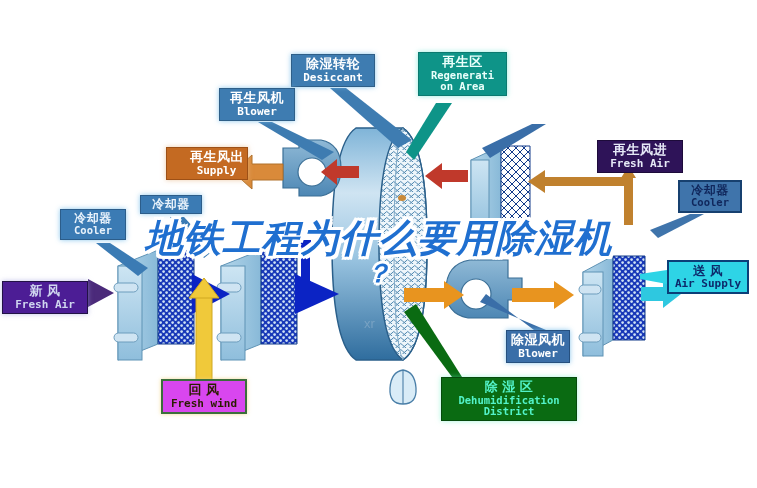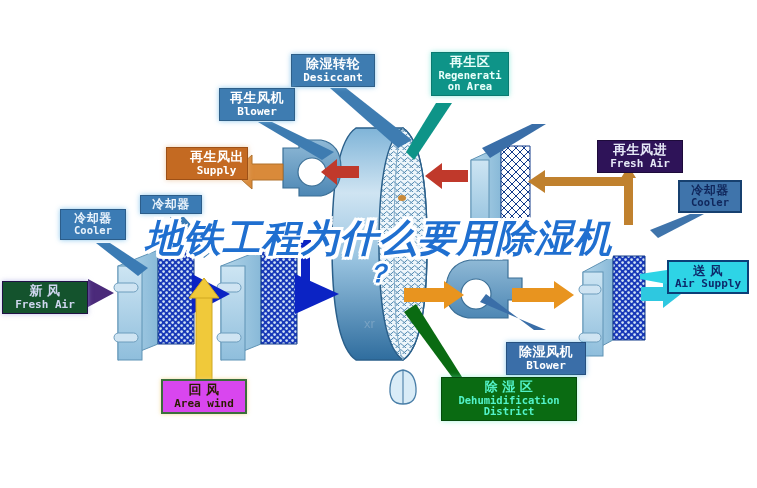--- a/index.html
+++ b/index.html
@@ -15,21 +15,21 @@
   .lbl .en{display:block;font-family:"DejaVu Sans Mono","Liberation Mono",monospace;font-weight:bold;}
 
   .lbl-blue{background:#3e7cb1;color:#ffffff;border:1px solid #2f5f88;
             box-shadow:0 0 5px rgba(120,190,235,.85);}
   .lbl-blue2{background:#3b7bb4;color:#e8f2fb;border:1px solid #2c5d8a;
             box-shadow:0 0 5px rgba(120,190,235,.85);}
   .lbl-orange{background:#c46a22;color:#ffffff;border:1px solid #9d5016;
             box-shadow:0 0 5px rgba(230,180,130,.7);}
   .lbl-teal{background:#0e9488;color:#eafffb;border:1px solid #0b7a70;
             box-shadow:0 0 5px rgba(120,230,215,.8);}
-  .lbl-purple{background:#14532d;color:#cfd6ef;border:1px solid #221246;
+  .lbl-purple{background:#4c1d95;color:#cfd6ef;border:1px solid #221246;
             box-shadow:0 0 5px rgba(150,150,220,.6);}
   .lbl-darkblue{background:#3a6ea8;color:#ffffff;border:1px solid #26507f;
             box-shadow:0 0 5px rgba(120,190,235,.85);}
   .lbl-coolerR{background:#3f74ab;color:#10275c;border:2px solid #17406f;}
   .lbl-purple2{background:#2e1358;color:#e6e9f7;border:1px solid #1d0b3a;}
   .lbl-yellow{background:#d946ef;color:#2b1d00;border:2px solid #3c6e3c;
             box-shadow:0 0 4px rgba(240,210,120,.8);}
   .lbl-cyan{background:#2ed4e6;color:#0d2a6b;border:2px solid #0b3f78;}
   .lbl-green{background:#0a6b12;color:#53f3c9;border:1px solid #064a0c;
             box-shadow:0 0 5px rgba(90,240,190,.55);}
@@ -231,21 +231,21 @@
   <div class="lbl lbl-blue" style="left:291px;top:54px;width:84px;">
     <span class="cn" style="font-size:13px">除湿转轮</span>
     <span class="en" style="font-size:11px">Desiccant</span>
   </div>
 
   <div class="lbl lbl-blue" style="left:219px;top:88px;width:76px;">
     <span class="cn" style="font-size:13px">再生风机</span>
     <span class="en" style="font-size:11px">Blower</span>
   </div>
 
-  <div class="lbl lbl-teal" style="left:431px;top:52px;width:78px;">
+  <div class="lbl lbl-teal" style="left:418px;top:52px;width:89px;">
     <span class="cn" style="font-size:13px">再生区</span>
     <span class="en" style="font-size:10.5px;white-space:pre-line">Regenerati
 on Area</span>
   </div>
 
 
   <div class="lbl lbl-purple2" style="left:597px;top:140px;width:86px;">
     <span class="cn" style="font-size:13px">再生风进</span>
     <span class="en" style="font-size:11px">Fresh Air</span>
   </div>
@@ -269,24 +269,24 @@
     <span class="en" style="font-size:10.5px">Cooler</span>
   </div>
 
   <div class="lbl lbl-purple" style="left:2px;top:281px;width:86px;">
     <span class="cn" style="font-size:13px">新    风</span>
     <span class="en" style="font-size:11px">Fresh Air</span>
   </div>
 
   <div class="lbl lbl-yellow" style="left:161px;top:379px;width:86px;">
     <span class="cn" style="font-size:13px">回    风</span>
-    <span class="en" style="font-size:11px">Area wind</span>
-  </div>
-
-  <div class="lbl lbl-darkblue" style="left:506px;top:330px;width:80px;margin-top:12px;">
+    <span class="en" style="font-size:11px">Fresh wind</span>
+  </div>
+
+  <div class="lbl lbl-darkblue" style="left:506px;top:330px;width:64px;">
     <span class="cn" style="font-size:13px">除湿风机</span>
     <span class="en" style="font-size:11px">Blower</span>
   </div>
 
   <div class="lbl lbl-cyan" style="left:667px;top:260px;width:82px;">
     <span class="cn" style="font-size:12.5px">送    风</span>
     <span class="en" style="font-size:11px">Air Supply</span>
   </div>
 
   <div class="lbl lbl-green" style="left:441px;top:377px;width:136px;">

